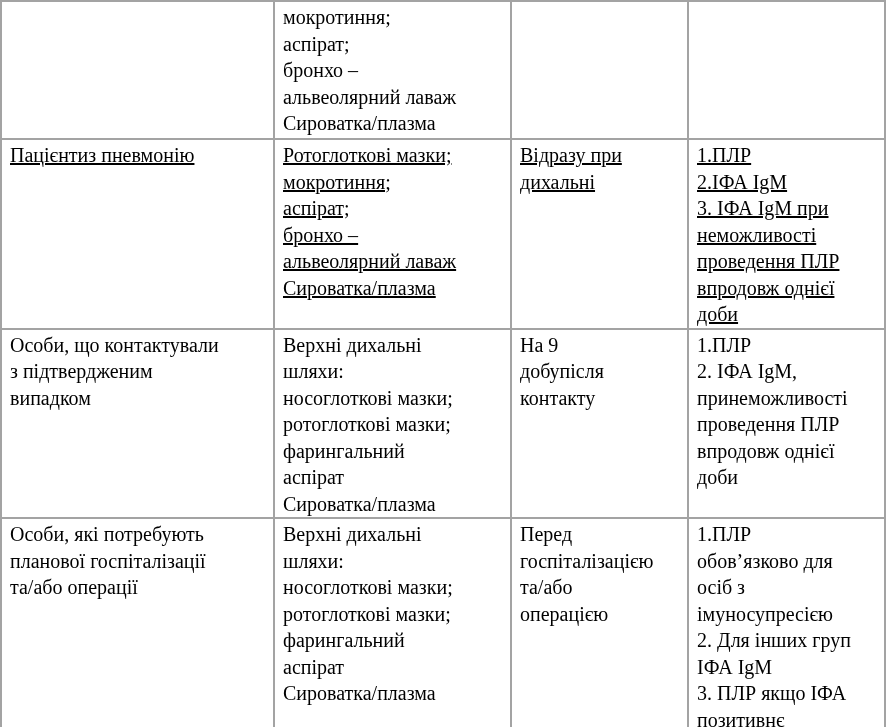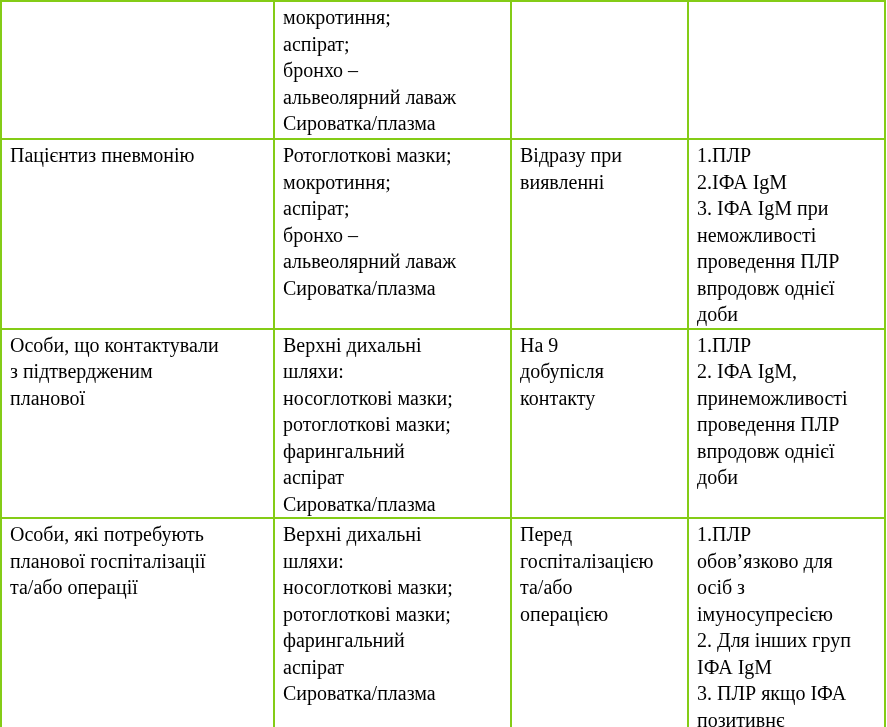--- a/index.html
+++ b/index.html
@@ -14,38 +14,38 @@
     background: #ffffff;
     overflow: hidden;
   }
   table.doc-table {
     border-collapse: collapse;
     table-layout: fixed;
     width: 884px;
     margin: 0;
   }
   table.doc-table td {
-    border: 2px solid #84cc16;
+    border: 2px solid #a3a3a3;
     vertical-align: top;
     padding: 2px 6px 0 8px;
     font-family: "Liberation Serif", "DejaVu Serif", serif;
     font-size: 20px;
     line-height: 26.5px;
     color: #000000;
     white-space: pre-line;
     overflow: hidden;
   }
   
   col.c1 { width: 273px; }
   col.c2 { width: 237px; }
   col.c3 { width: 177px; }
   col.c4 { width: 197px; }
   
   tr.r1 td { height: 134px; }
-  tr.r2 td { height: 185px; }
+  tr.r2 td { height: 185px; text-decoration: underline; }
   tr.r3 td { height: 182px; }
   tr.r4 td { height: 250px; }
 </style>
 </head>
 <body>
 
 <div class="page">
   <table class="doc-table">
     <colgroup>
       <col class="c1">
@@ -66,33 +66,33 @@
       </tr>
       <tr class="r2">
         <td>Пацієнтиз пневмонію</td>
         <td>Ротоглоткові мазки;
 мокротиння;
 аспірат;
 бронхо –
 альвеолярний лаваж
 Сироватка/плазма</td>
         <td>Відразу при
-виявленні</td>
+дихальні</td>
         <td>1.ПЛР
 2.ІФА IgM
 3. ІФА IgM при
 неможливості
 проведення ПЛР
 впродовж однієї
 доби</td>
       </tr>
       <tr class="r3">
         <td>Особи, що контактували
 з підтвердженим
-планової</td>
+випадком</td>
         <td>Верхні дихальні
 шляхи:
 носоглоткові мазки;
 ротоглоткові мазки;
 фарингальний
 аспірат
 Сироватка/плазма</td>
         <td>На 9
 добупісля
 контакту</td>

